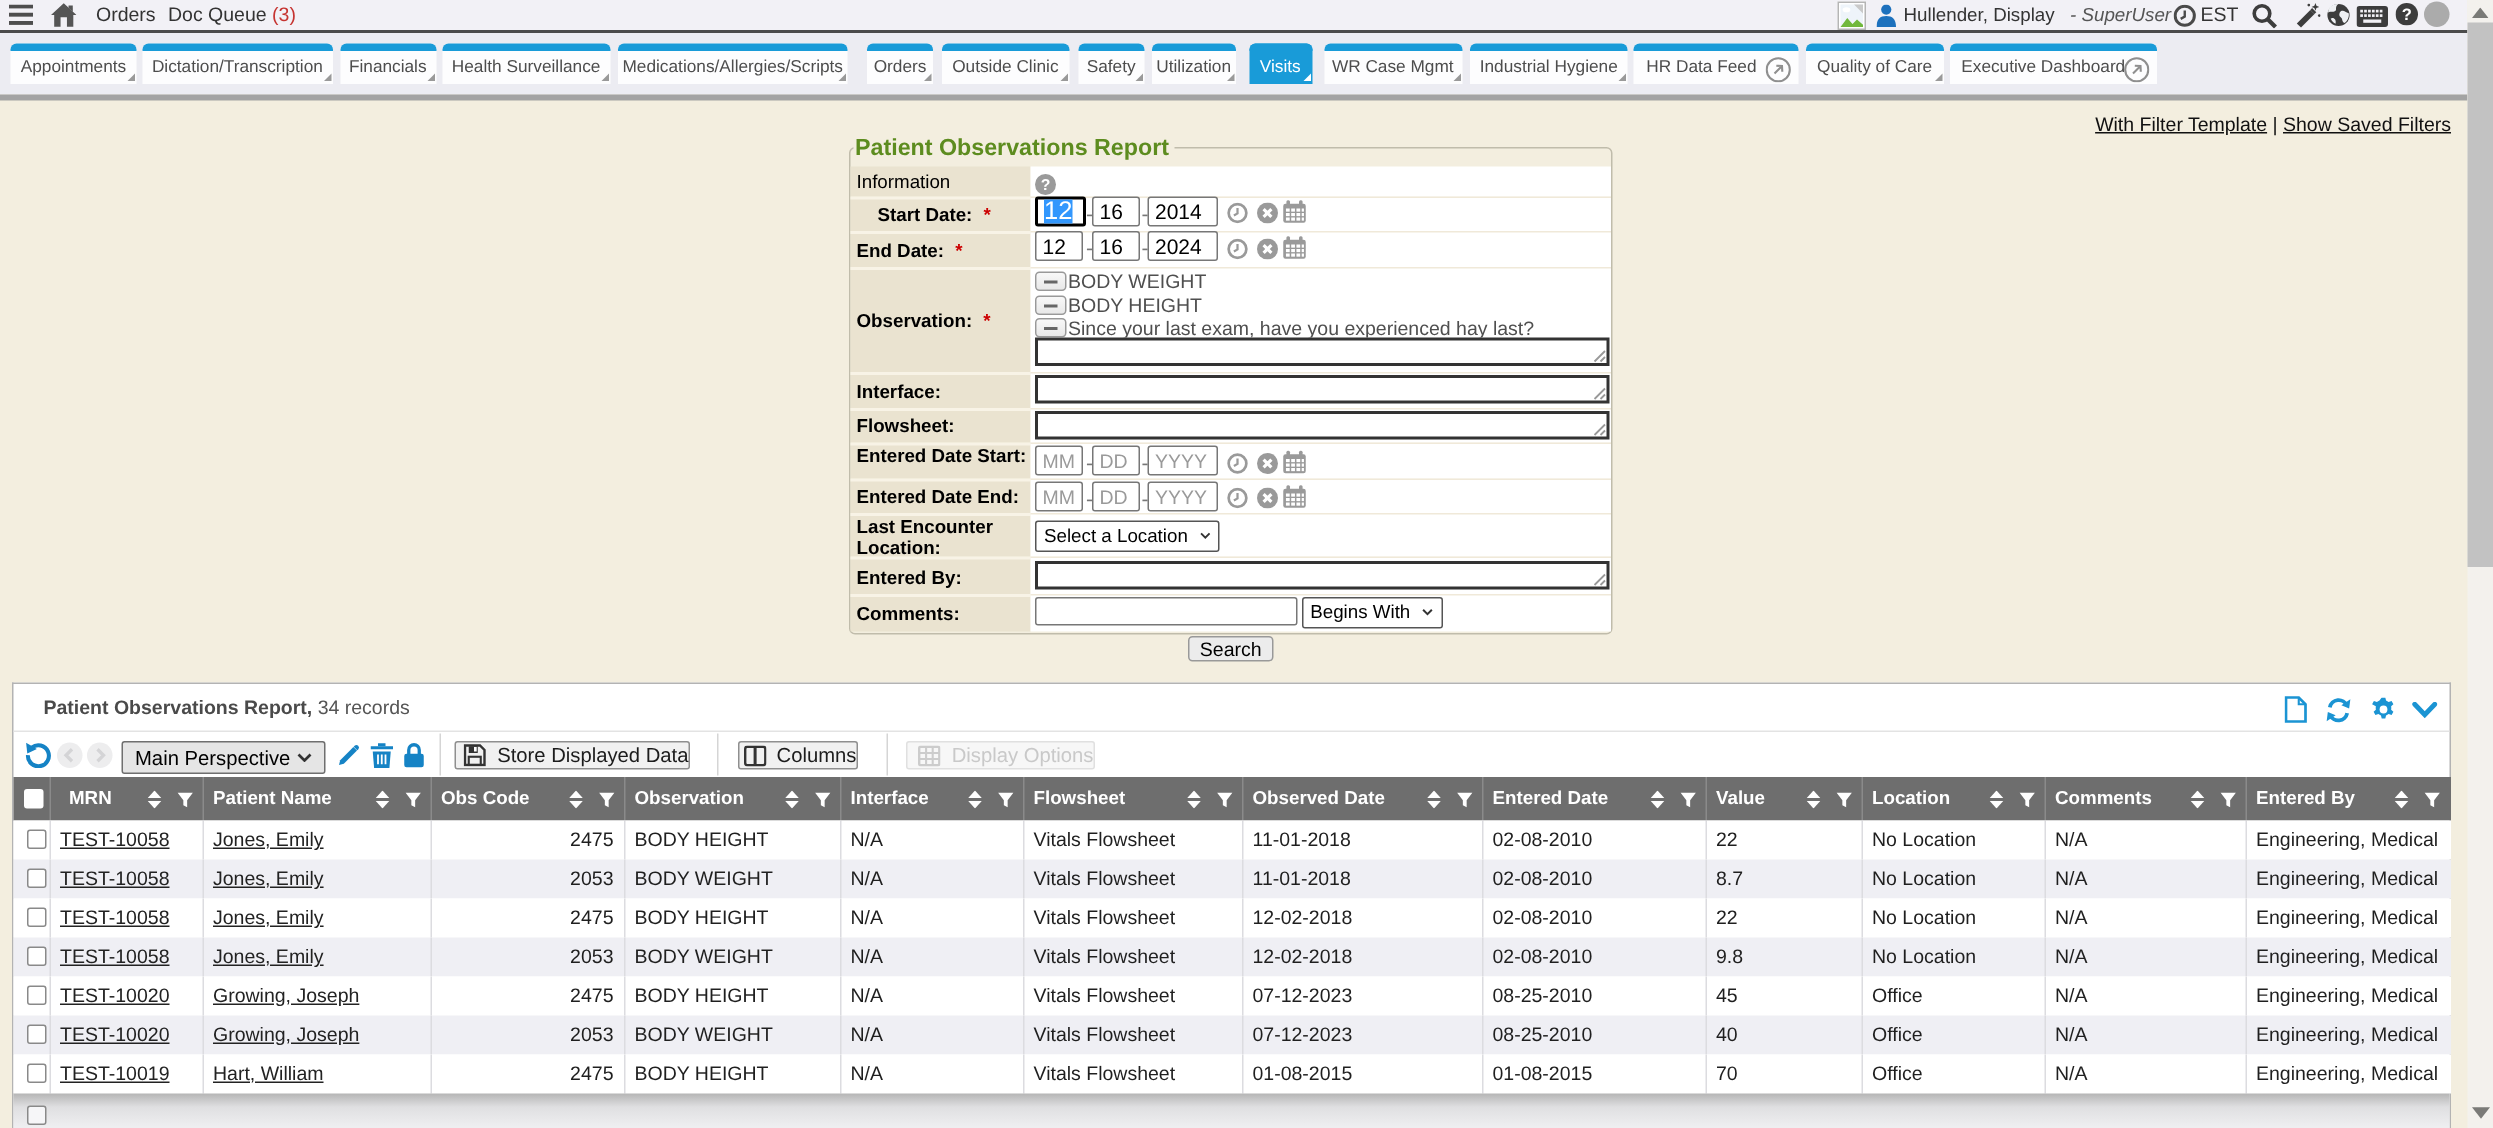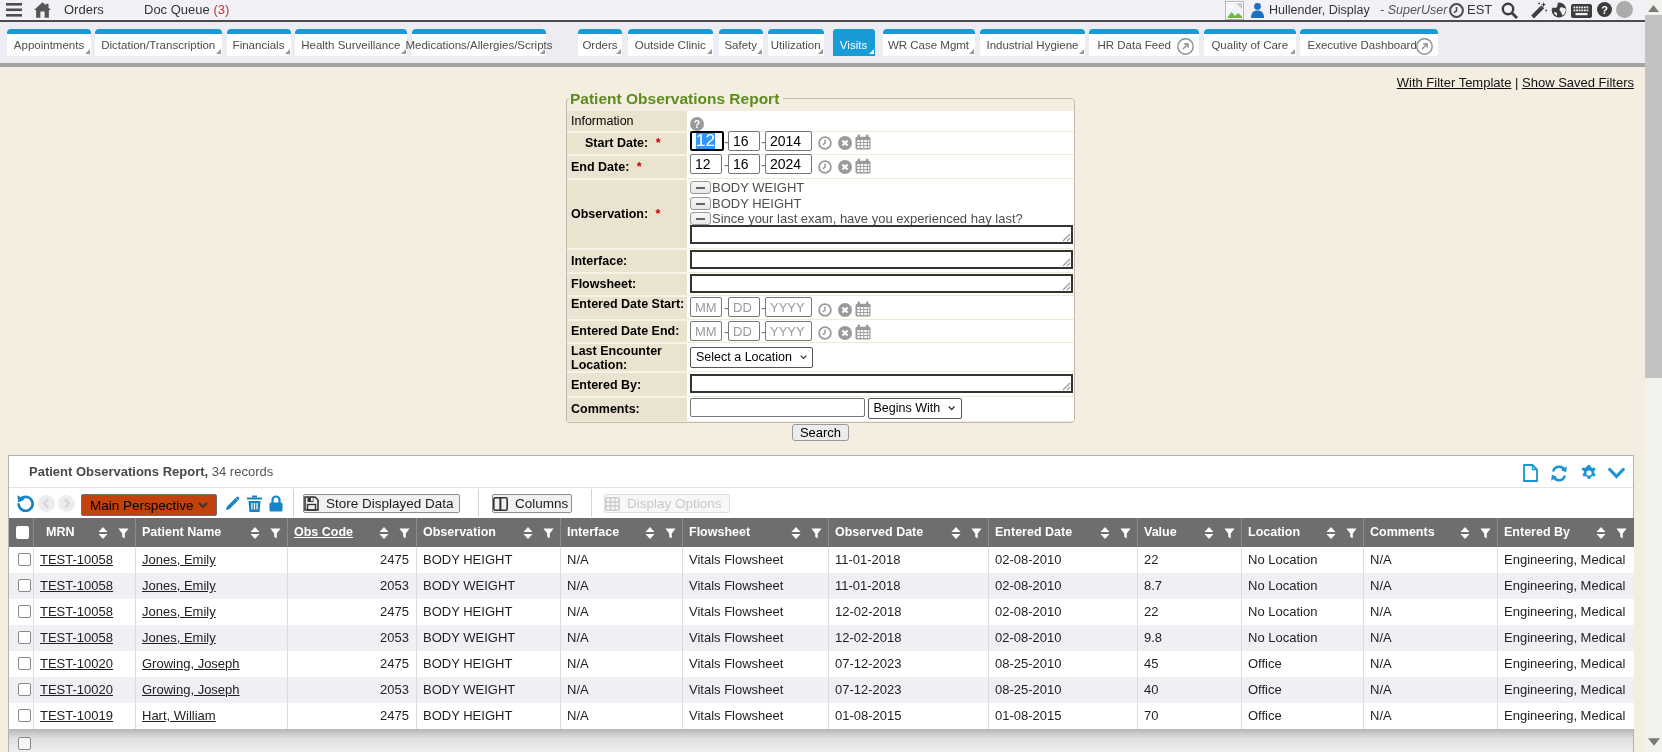--- a/index.html
+++ b/index.html
@@ -40,21 +40,21 @@
 .obslbl { color:#4f4f4f; font-size:13px; }
 .sel { position:absolute; border:1px solid #555; border-radius:2px; background:#fff; font-size:12.5px; color:#000; display:flex; align-items:center; height:21px; padding:0 5px; white-space:nowrap; }
 .sel .chev { margin-left:8px; }
 #searchbtn { position:absolute; left:792px; top:424px; width:57px; height:17px; background:#ececec; border:1px solid #999; border-radius:3px; font-size:13px; color:#000; text-align:center; line-height:15px; }
 
 
 #panel { position:absolute; left:8px; top:455px; width:1626px; height:297px; background:#fff; border:1px solid #b3b3b3; border-bottom:none; }
 #ptitle { position:absolute; left:0; top:0; width:100%; height:32px; border-bottom:1px solid #e3e3e3; font-size:13px; color:#4a4a4a; line-height:32px; padding-left:20px; }
 #ptools { position:absolute; left:0; top:32px; width:100%; height:30px; }
 .tsep { position:absolute; top:1px; height:28px; width:1px; background:#d5d5d5; }
-.tbtn { position:absolute; height:19px; background:#f1f1f1; border:1px solid #8f8f8f; border-radius:2px; font-size:13.5px; color:#1c1c1c; display:flex; align-items:center; justify-content:flex-start; }
+.tbtn { position:absolute; height:19px; background:#f1f1f1; border:1px solid #8f8f8f; border-radius:2px; font-size:13.5px; color:#1c1c1c; display:flex; align-items:center; justify-content:flex-end; }
 .tbtn.dis { background:#f7f7f7; border-color:#e0e0e0; color:#c9c9c9; }
 #grid { position:absolute; left:0; top:62px; width:1625px; font-size:13px; color:#1f1f1f; }
 .hrow { position:absolute; left:0; height:29px; background:#6e6e6e; width:1625px; }
 .hcell { position:absolute; top:0; height:29px; color:#fff; font-weight:bold; font-size:12.5px; line-height:29px; padding-left:6px; border-left:1px solid #8a8a8a; overflow:hidden; }
 .drow { position:absolute; left:0; width:1625px; height:26px; }
 .dcell { position:absolute; top:0; height:26px; line-height:26px; padding-left:6px; border-left:1px solid #dcdce0; overflow:hidden; white-space:nowrap; }
 .dcell.num { text-align:right; padding-right:7px; padding-left:0; }
 .lnk { text-decoration:underline; color:#222; }
 .cb { position:absolute; width:13px; height:13px; border:1px solid #898989; border-radius:2px; background:#fff; }
 </style>
@@ -64,21 +64,21 @@
   <svg class="abs" style="left:6px;top:3px" width="16" height="14" viewBox="0 0 16 14">
       <rect x="0" y="0" width="16" height="2.6" fill="#4e4e4e"></rect>
       <rect x="0" y="5.5" width="16" height="2.6" fill="#4e4e4e"></rect>
       <rect x="0" y="11" width="16" height="2.6" fill="#4e4e4e"></rect>
     </svg>
   <svg class="abs" style="left:34px;top:2px" width="17" height="16" viewBox="0 0 24 22">
       <path d="M12 0 L24 11 L21 11 L21 22 L15 22 L15 13 L9 13 L9 22 L3 22 L3 11 L0 11 Z" fill="#555"></path>
       <path d="M16.5 2 L20.5 2 L20.5 8 L16.5 4.5 Z" fill="#555"></path>
     </svg>
   <div class="mi" style="left:64px;">Orders</div>
-  <div class="mi" style="left:112px;margin-left:32px;">Doc Queue <span style="color:#c63431">(3)</span></div>
+  <div class="mi" style="left:112px;">Doc Queue <span style="color:#c63431">(3)</span></div>
   <div class="abs" style="left:1225px;top:1px;width:19px;height:19px;border:1px solid #b5b5b5;background:#fff;">
     <svg width="17" height="17" viewBox="0 0 17 17">
         <rect x="1" y="1" width="15" height="15" fill="#eef4fa"></rect>
         <path d="M10 1 h6 v6 z" fill="#c9c9c9"></path>
         <path d="M1 16 L5.5 10 L9 14 L12 11 L16 14.5 V16 Z" fill="#71b83c"></path>
         <ellipse cx="5" cy="4.5" rx="2.6" ry="1.7" fill="#fff"></ellipse>
       </svg>
   </div>
   <svg class="abs" style="left:1251px;top:3px" width="13" height="15" viewBox="0 0 13 15">
       <circle cx="6.5" cy="3.4" r="3.4" fill="#1d71bd"></circle>
@@ -146,21 +146,21 @@
   <div class="tab" style="left:226.5px;width:64px">
       <div class="cap"></div>
       <div class="lbl">Financials</div>
       <div class="fold"></div>
     </div>
   <div class="tab" style="left:294.5px;width:112.5px">
       <div class="cap"></div>
       <div class="lbl">Health Surveillance</div>
       <div class="fold"></div>
     </div>
-  <div class="tab" style="left:412px;width:134px">
+  <div class="tab" style="left:412px;width:153px">
       <div class="cap"></div>
       <div class="lbl">Medications/Allergies/Scripts</div>
       <div class="fold"></div>
     </div>
   <div class="tab" style="left:578px;width:44px">
       <div class="cap"></div>
       <div class="lbl">Orders</div>
       <div class="fold"></div>
     </div>
   <div class="tab" style="left:627.5px;width:85.5px">
@@ -456,21 +456,21 @@
 <svg style="position:absolute;left:8px;top:7px" width="17" height="17" viewBox="0 0 17 17">
         <path d="M4.2 3.4 A7 7 0 1 1 1.6 8.4" fill="none" stroke="#1583c5" stroke-width="2.7"></path>
         <polygon points="0.4,0.2 1.2,7.4 7.6,4.4" fill="#1583c5"></polygon>
       </svg>
 <div style="position:absolute;left:29px;top:7px;width:17px;height:17px;border-radius:50%;background:#ededee"><svg width="17" height="17" viewBox="0 0 17 17">
           <path d="M10 4.5 L6 8.5 L10 12.5" stroke="#d4d4d6" stroke-width="2.2" fill="none"></path>
         </svg></div>
 <div style="position:absolute;left:49px;top:7px;width:17px;height:17px;border-radius:50%;background:#ededee"><svg width="17" height="17" viewBox="0 0 17 17">
           <path d="M7 4.5 L11 8.5 L7 12.5" stroke="#d4d4d6" stroke-width="2.2" fill="none"></path>
         </svg></div>
-<div style="position:absolute;left:72px;top:6px;width:136px;height:22px;border:1px solid #6f6f6f;border-radius:2px;background:#c2410c;font-size:13.5px;color:#000;display:flex;align-items:center;padding:0 8px;">Main Perspective<svg style="margin-left:auto" width="10" height="6" viewBox="0 0 10 6">
+<div style="position:absolute;left:72px;top:6px;width:136px;height:22px;border:1px solid #6f6f6f;border-radius:2px;background:#e5e5e5;font-size:13.5px;color:#000;display:flex;align-items:center;padding:0 8px;">Main Perspective<svg style="margin-left:auto" width="10" height="6" viewBox="0 0 10 6">
           <path d="M1 1 L5 5 L9 1" stroke="#333" stroke-width="1.8" fill="none"></path>
         </svg></div>
 <svg style="position:absolute;left:215px;top:8px" width="16" height="16" viewBox="0 0 16 16">
         <path d="M2 14 L2.8 10.8 L11.6 2 L14 4.4 L5.2 13.2 Z" fill="#1583c5"></path>
         <path d="M12.4 1.2 a1.6 1.6 0 0 1 2.4 2.4 l-0.6 0.6 -2.4 -2.4 z" fill="#1583c5"></path>
       </svg>
 <svg style="position:absolute;left:238px;top:7px" width="15" height="17" viewBox="0 0 15 17">
         <rect x="0" y="2.5" width="15" height="2" fill="#1583c5"></rect>
         <rect x="5" y="0.5" width="5" height="2" fill="#1583c5"></rect>
         <path d="M1.5 6 H13.5 L12.6 17 H2.4 Z" fill="#1583c5"></path>
@@ -506,21 +506,21 @@
             <path d="M5 12 L9.5 7 L0.5 7 Z" fill="#fff"></path>
           </svg><svg width="11" height="11" viewBox="0 0 13 13" style="position:absolute;right:6px;top:10px">
             <path d="M0.5 0.5 H12.5 L8 6.5 V12 L5 10.5 V6.5 Z" fill="#fff"></path>
           </svg></div>
 <div class="hcell" style="left:126px;width:152px;">Patient Name<svg width="10" height="12" viewBox="0 0 10 12" style="position:absolute;right:27px;top:9px">
             <path d="M5 0 L9.5 5 L0.5 5 Z" fill="#fff"></path>
             <path d="M5 12 L9.5 7 L0.5 7 Z" fill="#fff"></path>
           </svg><svg width="11" height="11" viewBox="0 0 13 13" style="position:absolute;right:6px;top:10px">
             <path d="M0.5 0.5 H12.5 L8 6.5 V12 L5 10.5 V6.5 Z" fill="#fff"></path>
           </svg></div>
-<div class="hcell" style="left:278px;width:129px;text-decoration:underline;">Obs Code<svg width="10" height="12" viewBox="0 0 10 12" style="position:absolute;right:27px;top:9px">
+<div class="hcell" style="left:278px;width:129px;">Obs Code<svg width="10" height="12" viewBox="0 0 10 12" style="position:absolute;right:27px;top:9px">
             <path d="M5 0 L9.5 5 L0.5 5 Z" fill="#fff"></path>
             <path d="M5 12 L9.5 7 L0.5 7 Z" fill="#fff"></path>
           </svg><svg width="11" height="11" viewBox="0 0 13 13" style="position:absolute;right:6px;top:10px">
             <path d="M0.5 0.5 H12.5 L8 6.5 V12 L5 10.5 V6.5 Z" fill="#fff"></path>
           </svg></div>
 <div class="hcell" style="left:407px;width:144px;">Observation<svg width="10" height="12" viewBox="0 0 10 12" style="position:absolute;right:27px;top:9px">
             <path d="M5 0 L9.5 5 L0.5 5 Z" fill="#fff"></path>
             <path d="M5 12 L9.5 7 L0.5 7 Z" fill="#fff"></path>
           </svg><svg width="11" height="11" viewBox="0 0 13 13" style="position:absolute;right:6px;top:10px">
             <path d="M0.5 0.5 H12.5 L8 6.5 V12 L5 10.5 V6.5 Z" fill="#fff"></path>

